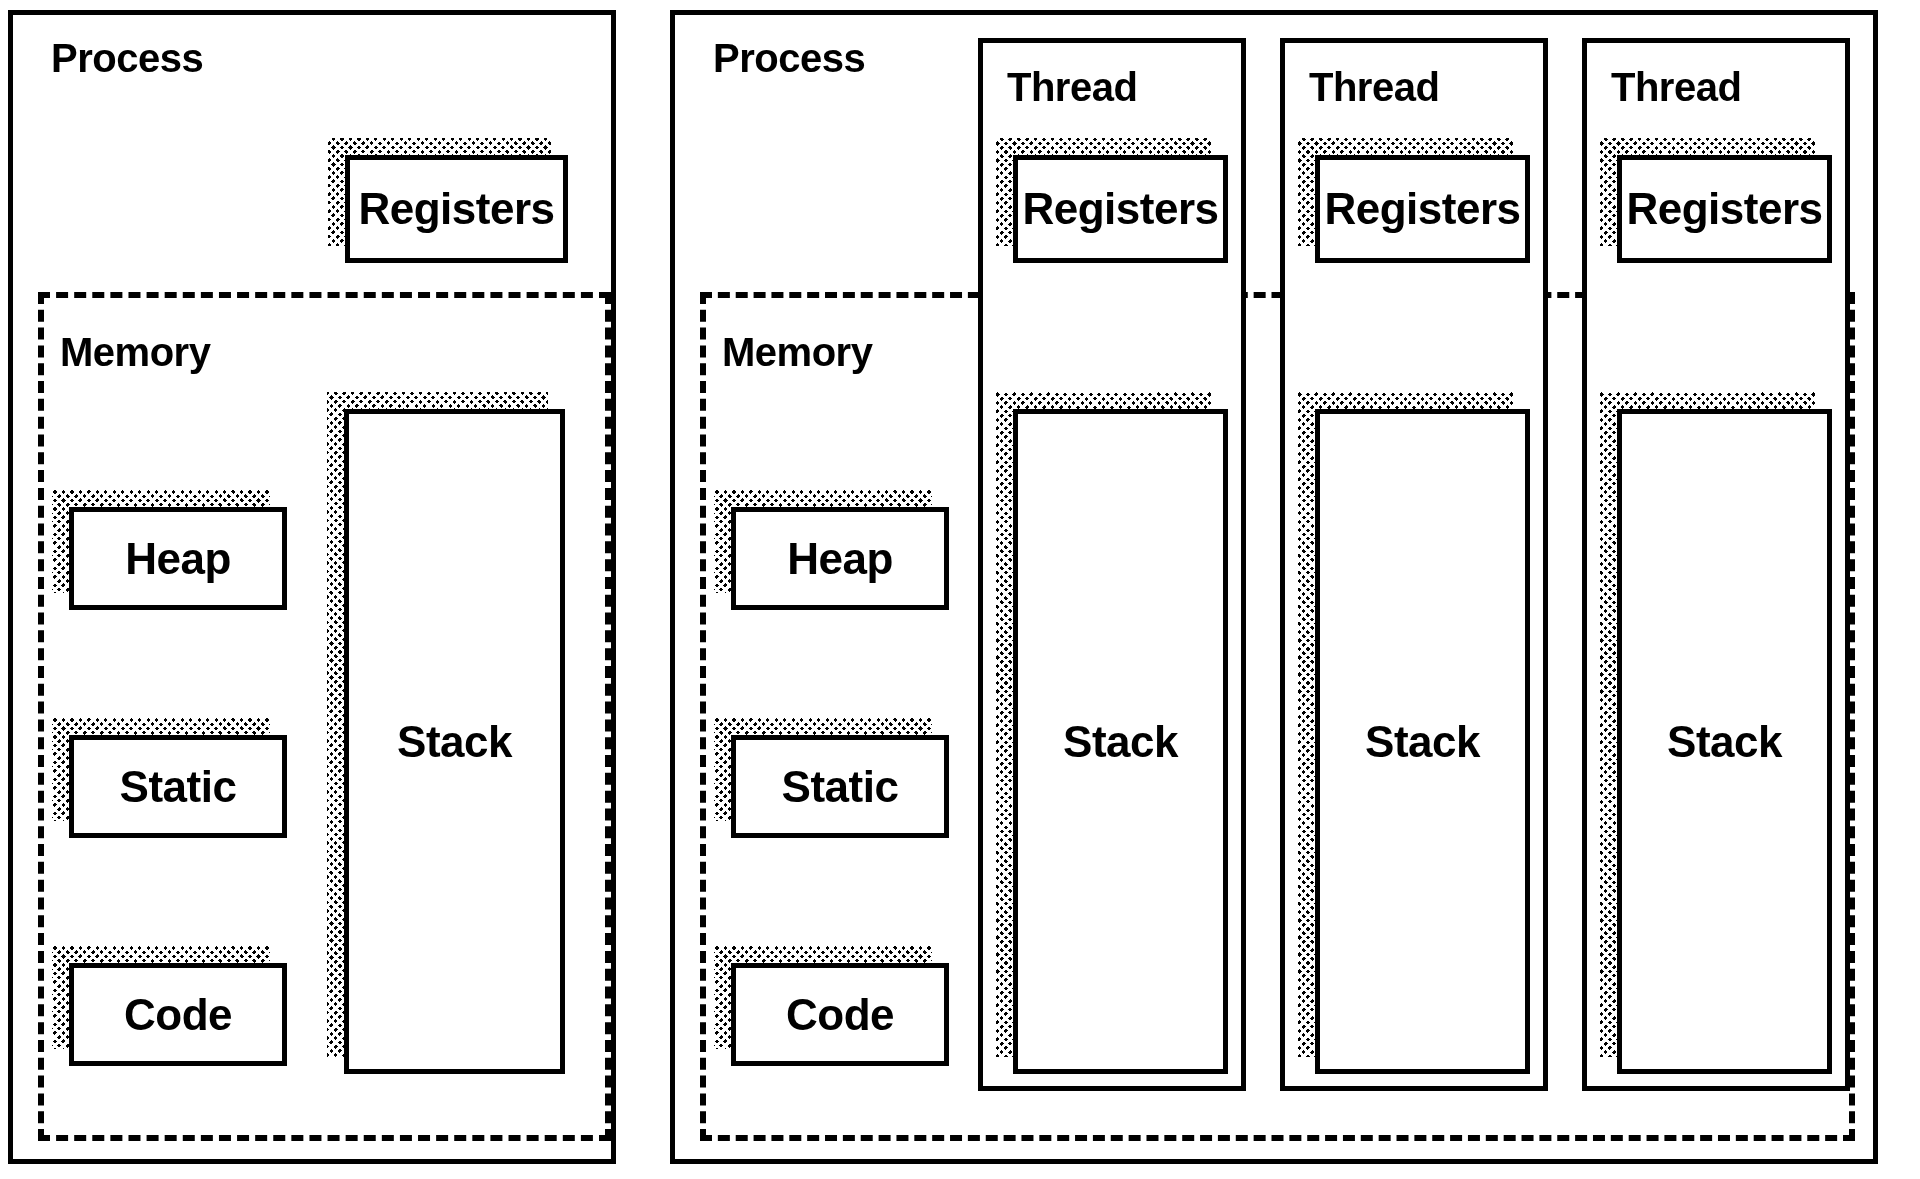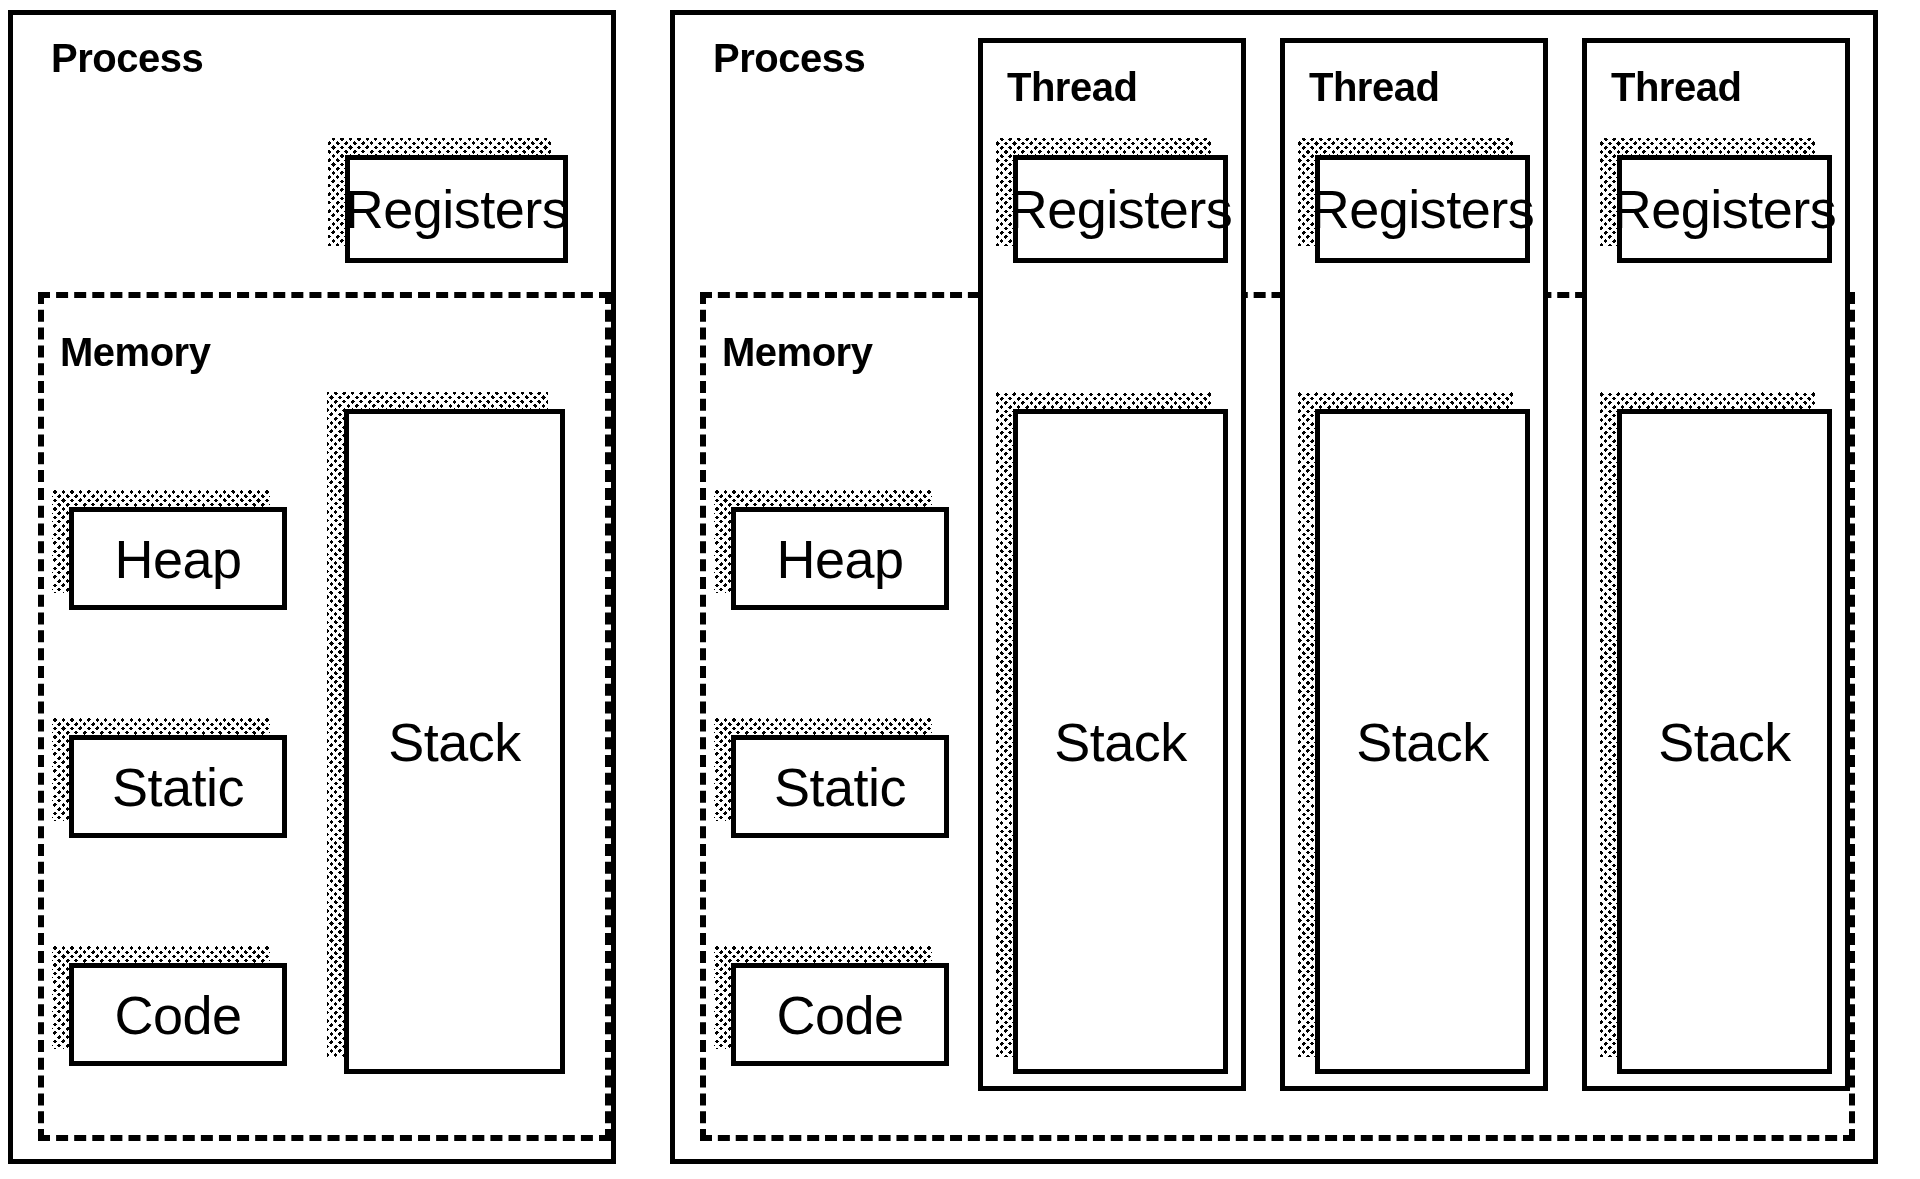--- a/index.html
+++ b/index.html
@@ -26,21 +26,21 @@
   .sbox{position:absolute;}
   .sbox .shadow{position:absolute;left:0;top:0;right:17px;bottom:17px;
     background-color:#000;
     background-image:
       repeating-linear-gradient(45deg,#000 0 3px,#fff 3px 6px),
       repeating-linear-gradient(-45deg,#000 0 3px,#fff 3px 6px);
     background-blend-mode:lighten;}
   .sbox .face{position:absolute;left:17px;top:17px;right:0;bottom:0;
     background:#fff;border:5px solid #000;box-sizing:border-box;
     display:flex;align-items:center;justify-content:center;}
-  .sbox .face span{font-size:54px;font-weight:normal;line-height:1;letter-spacing:-0.5px;
+  .sbox .face span{font-size:44px;font-weight:bold;line-height:1;letter-spacing:-0.5px;
     white-space:nowrap;}
 </style>
 </head>
 <body>
 
 <div id="canvas">
 
   <div class="panel" style="left:8px;top:10px;width:608px;height:1154px;">
     <div class="corner-label" style="left:38px;top:23px;">Process</div>
   </div>

